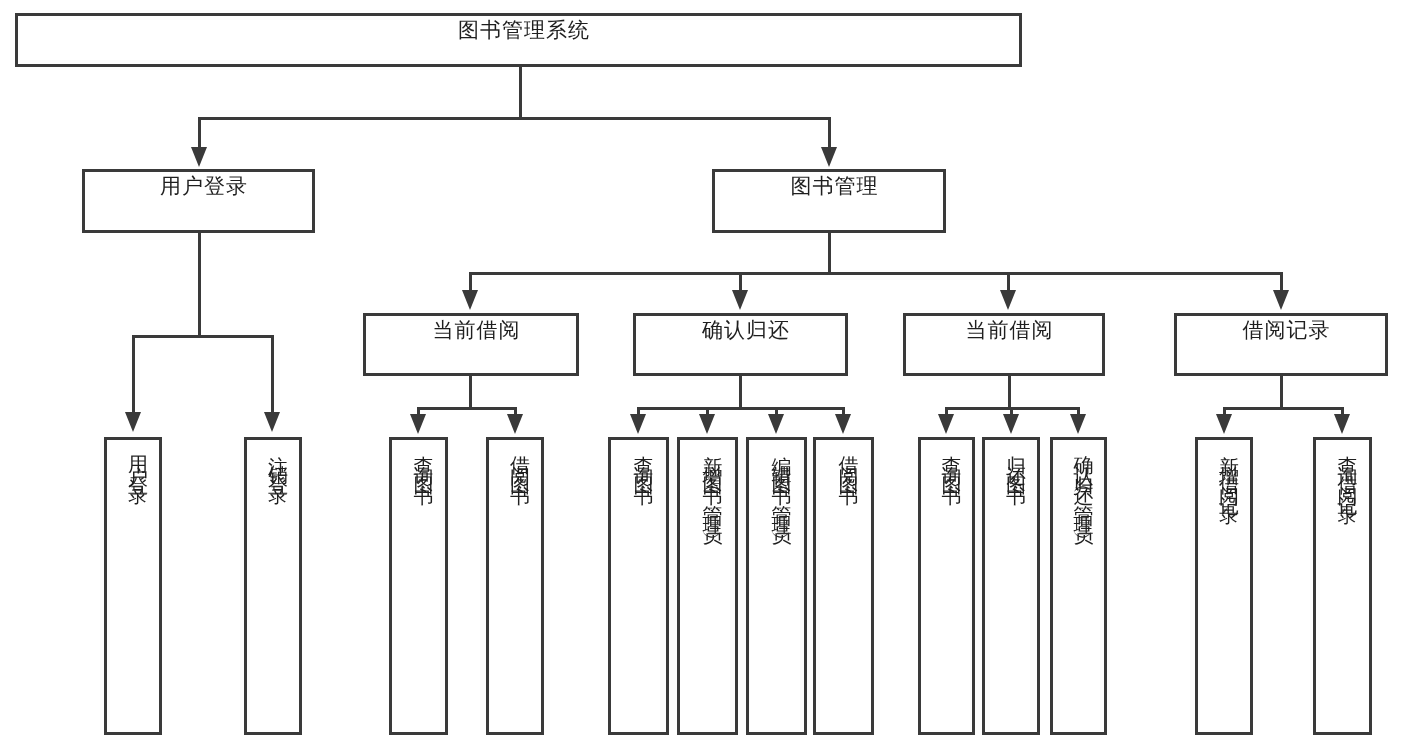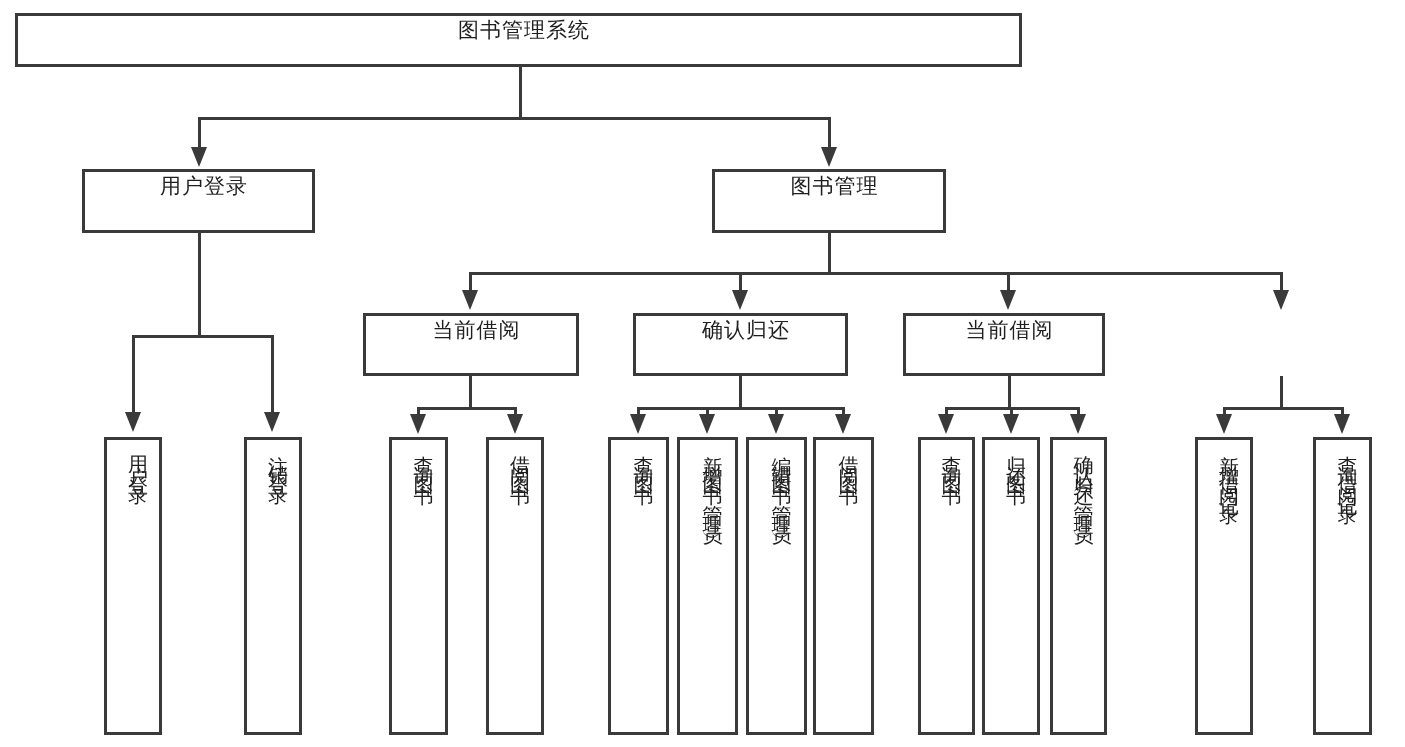--- a/index.html
+++ b/index.html
@@ -128,20 +128,23 @@
 
   <div class="box" style="left:363px;top:313px;width:216px;height:63px;">
     <span class="hlabel">当前借阅</span>
   </div>
   <div class="box" style="left:633px;top:313px;width:215px;height:63px;">
     <span class="hlabel">确认归还</span>
   </div>
   <div class="box" style="left:903px;top:313px;width:202px;height:63px;">
     <span class="hlabel">当前借阅</span>
   </div>
+  <div class="box" style="left:1174px;top:313px;width:214px;height:63px;">
+    <span class="hlabel">借阅记录</span>
+  </div>
 
   <div class="box leaf" style="left:104px;top:437px;width:58px;height:298px;">
     <span class="vlabel">用户登录</span>
   </div>
   <div class="box leaf" style="left:244px;top:437px;width:58px;height:298px;">
     <span class="vlabel">注销登录</span>
   </div>
 
   <div class="box leaf" style="left:389px;top:437px;width:59px;height:298px;">
     <span class="vlabel">查询图书</span>

